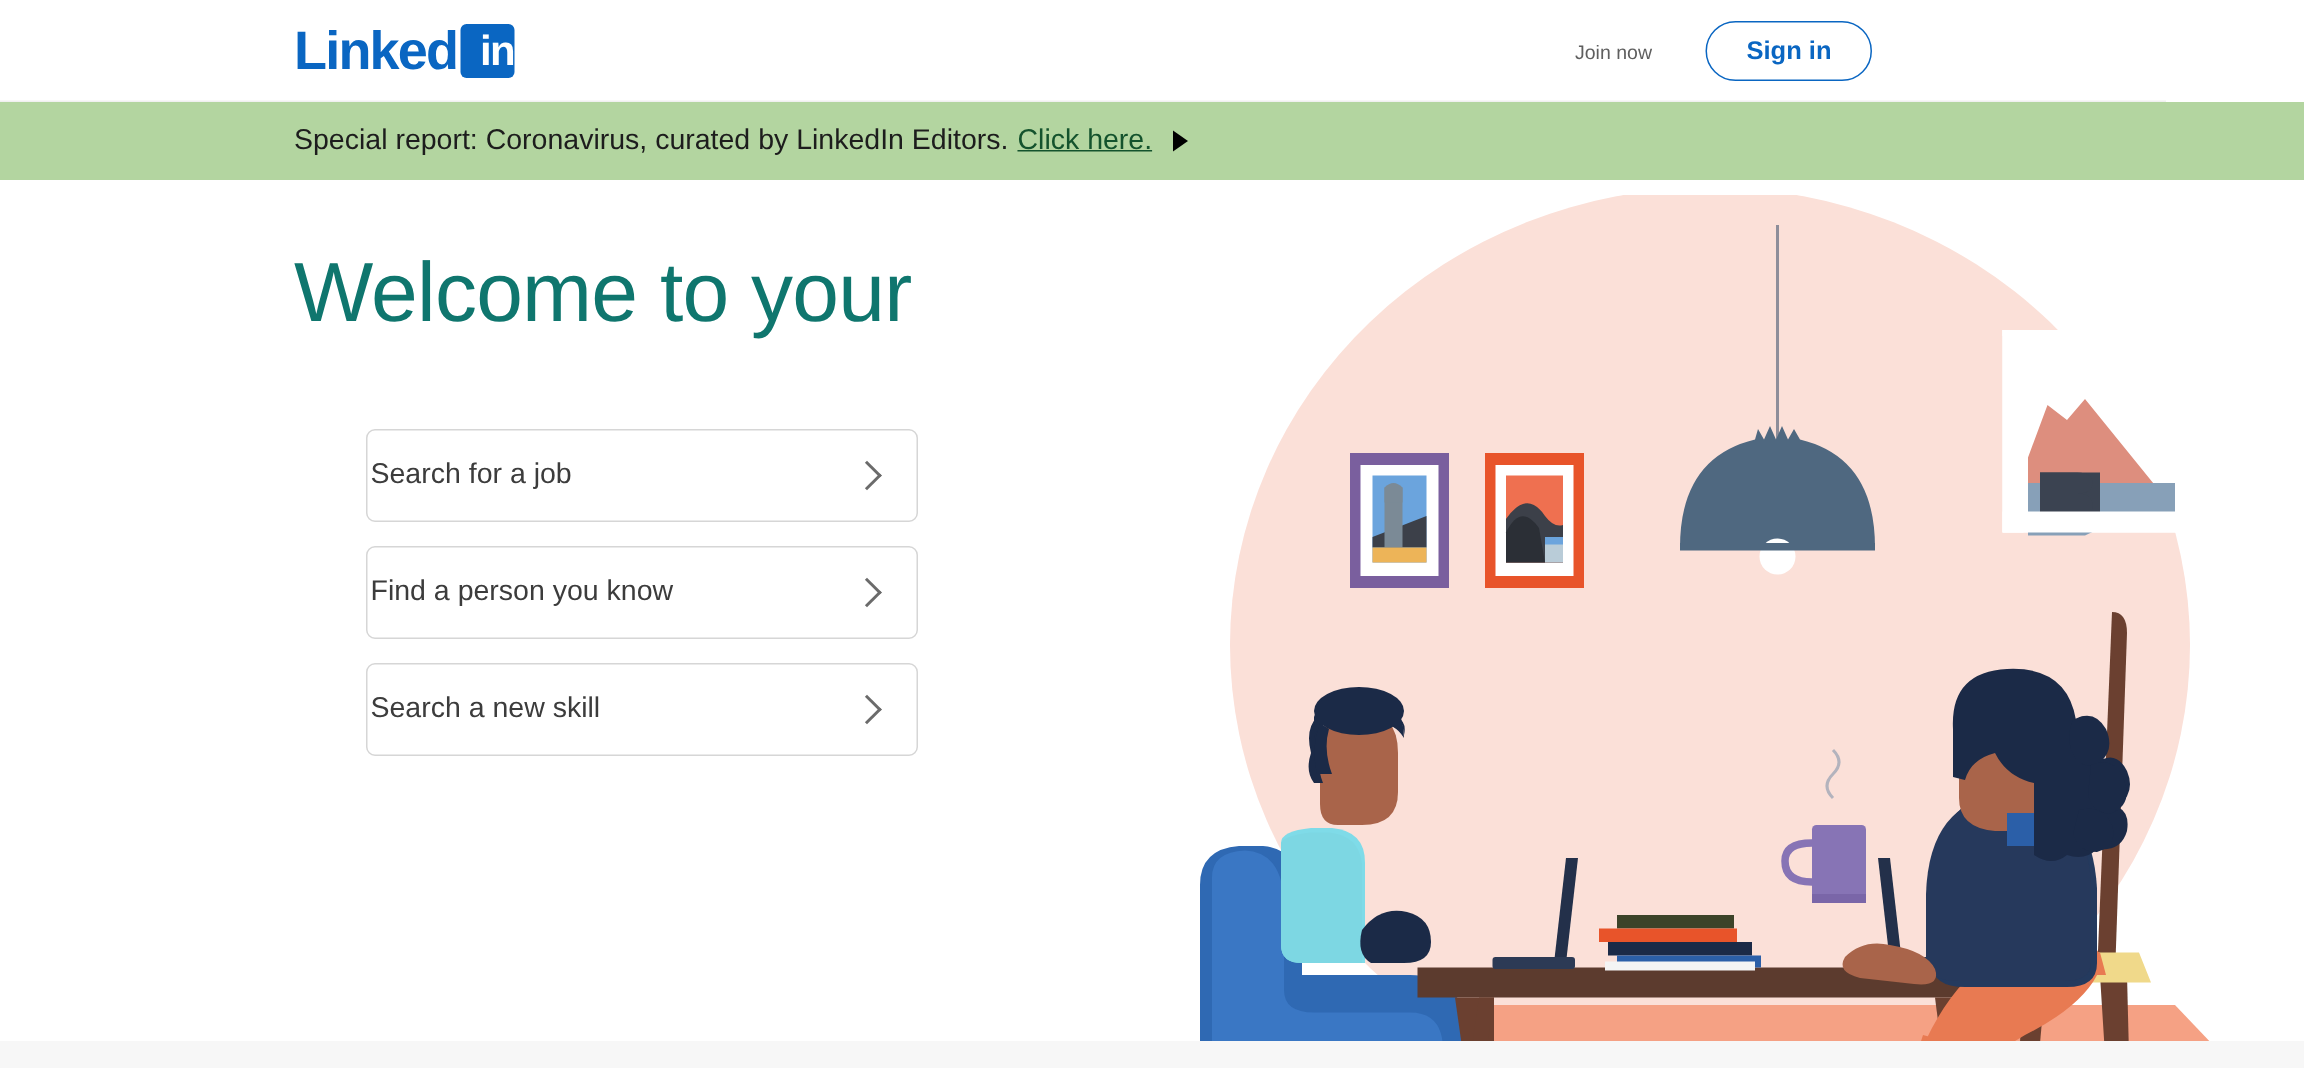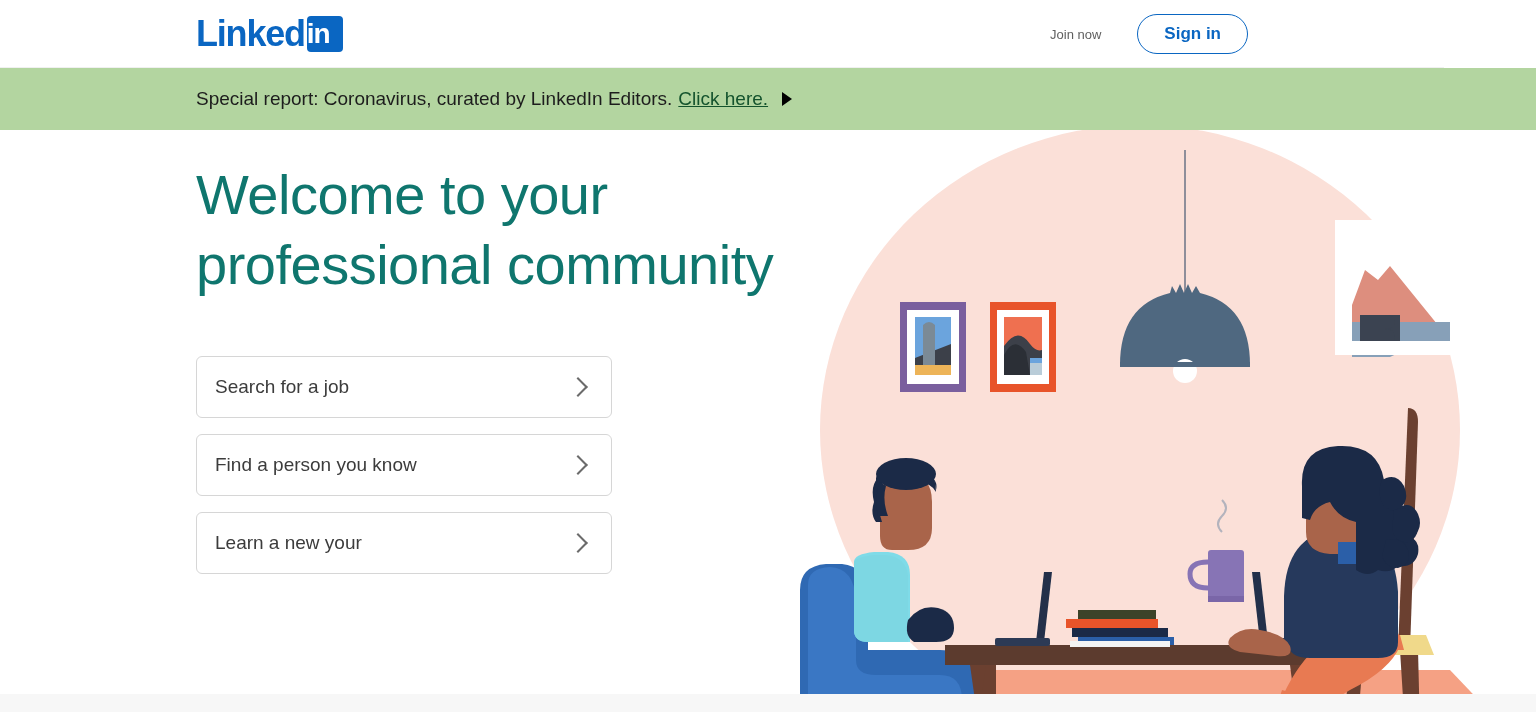--- a/index.html
+++ b/index.html
@@ -42,21 +42,21 @@
   .logo-word {
     font-size: 36px;
     font-weight: bold;
     color: #0a66c2;
     letter-spacing: -1.2px;
     line-height: 38px;
   }
   .logo-box {
     display: inline-flex;
     align-items: center;
-    justify-content: flex-start;
+    justify-content: flex-end;
     width: 36px;
     height: 36px;
     background: #0a66c2;
     border-radius: 4px;
     margin-left: 2px;
   }
   .logo-in {
     font-size: 28px;
     font-weight: bold;
     color: #ffffff;
@@ -92,21 +92,21 @@
     cursor: pointer;
     white-space: nowrap;
     font-family: "Liberation Sans", sans-serif;
   }
 
   
   .banner {
     position: absolute;
     left: 0; top: 68px;
     width: 1536px;
-    height: 62px;
+    height: 52px;
     background: #b3d5a0;
     display: flex;
     align-items: center;
   }
   .banner-inner {
     position: absolute;
     left: 196px;
     display: flex;
     align-items: center;
     gap: 0;
@@ -149,23 +149,24 @@
     width: 416px;
   }
   .card {
     height: 62px;
     border: 1px solid #d6d6d6;
     border-radius: 6px;
     background: #ffffff;
     display: flex;
     align-items: center;
     justify-content: space-between;
-    padding: 0 22px 0 18px;
+    padding: 0 22px 0 2px;
     cursor: pointer;
     box-shadow: 0 0 0 rgba(0,0,0,0);
+    margin-left: 48px;
   }
   .card-label {
     font-size: 19px;
     color: #3c3c3c;
   }
   .chev {
     width: 14px;
     height: 14px;
     border-right: 2px solid #6b6b6b;
     border-top: 2px solid #6b6b6b;
@@ -216,33 +217,32 @@
     <div class="banner-inner">
       <span>Special report: Coronavirus, curated by LinkedIn Editors.</span>
       <span class="banner-link">Click here.</span>
       <span class="banner-arrow"></span>
     </div>
   </div>
 
   <div class="hero-left">
     <h1 class="headline">
       <span>Welcome to your</span><br>
-      <span>professional community</span>
     </h1>
     <div class="cards">
       <div class="card">
         <span class="card-label">Search for a job</span>
         <span class="chev"></span>
       </div>
       <div class="card">
         <span class="card-label">Find a person you know</span>
         <span class="chev"></span>
       </div>
       <div class="card">
-        <span class="card-label">Learn a new your</span>
+        <span class="card-label">Search a new skill</span>
         <span class="chev"></span>
       </div>
     </div>
   </div>
 
   <div class="illus">
     <svg width="746" height="582" viewBox="0 0 746 582" xmlns="http://www.w3.org/2000/svg">
 
       <ellipse cx="350" cy="300" rx="320" ry="305" fill="#fbe0d8"></ellipse>
 

